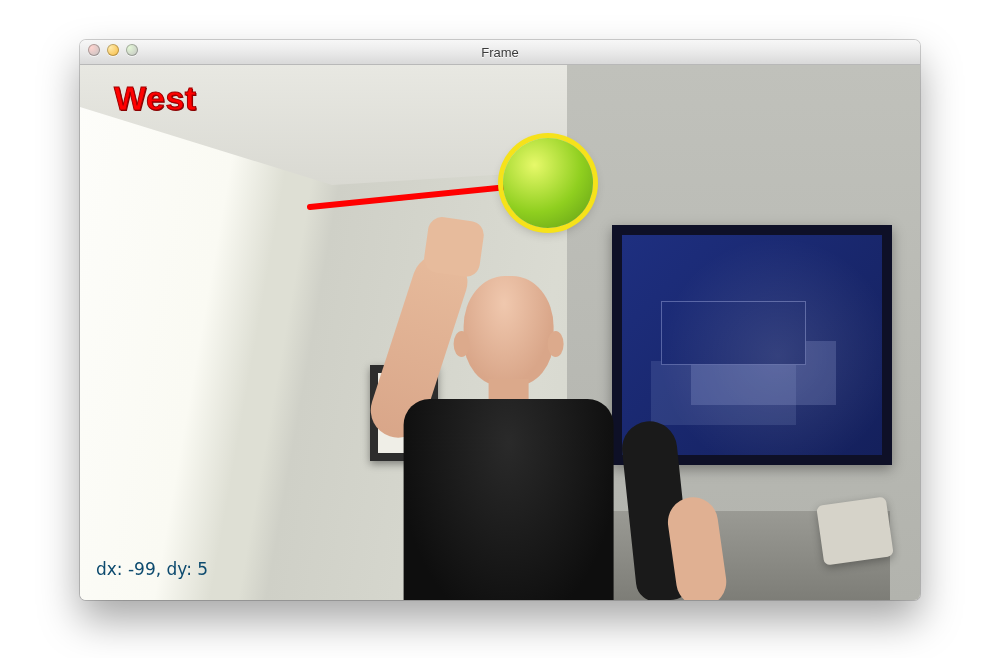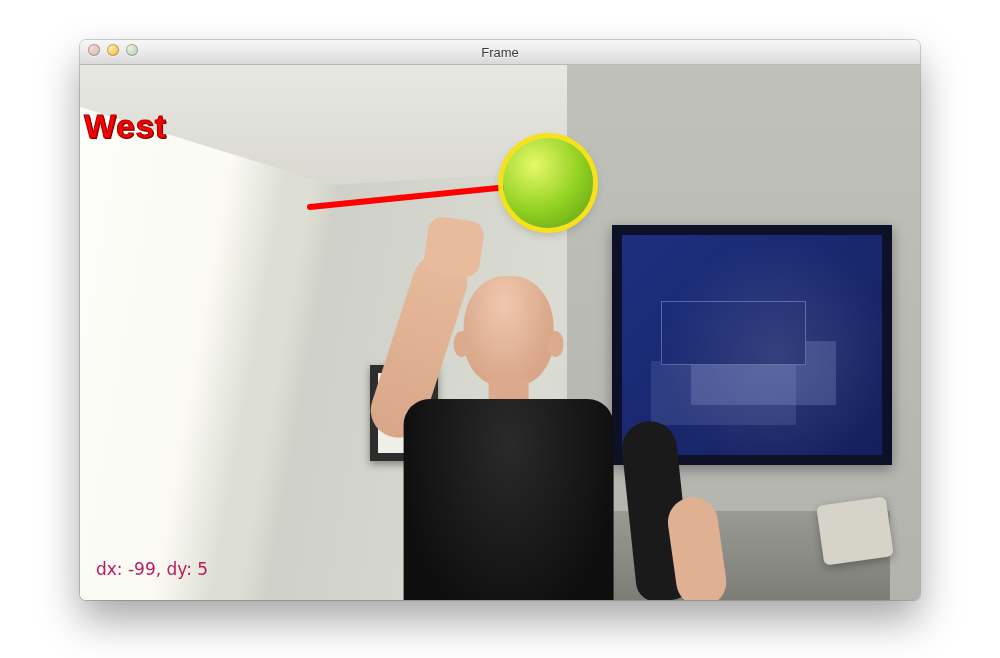--- a/index.html
+++ b/index.html
@@ -303,21 +303,21 @@
     -webkit-text-stroke: 1px #a00000;
     text-shadow: 1px 1px 0 #7a0000;
     letter-spacing: 0.5px;
     user-select: none;
   }
 
   .hud-delta {
     position: absolute;
     font-family: "DejaVu Sans", "Helvetica", Arial, sans-serif;
     font-size: 17px;
-    color: #be185d;
+    color: #0c4a6e;
     user-select: none;
   }
 </style>
 </head>
 <body>
 
 <div class="stage">
 
   <div class="macwindow">
 
@@ -353,19 +353,19 @@
       </div>
 
       <svg class="trail" width="840" height="536">
         <line x1="230" y1="142" x2="468" y2="118" stroke="#ff0000" stroke-width="6" stroke-linecap="round"></line>
         <line x1="230" y1="142" x2="340" y2="132" stroke="#ff0000" stroke-width="3" stroke-linecap="round" opacity="0.85"></line>
         <circle cx="468" cy="118" r="8" fill="#ff0000"></circle>
       </svg>
 
       <div class="ball" style="left:423px; top:73px;"></div>
 
-      <div class="hud-direction" style="left:4px; top:14px;margin-top:28px;">West</div>
+      <div class="hud-direction" style="left:34px; top:14px;">West</div>
 
       <div class="hud-delta" style="left:16px; bottom:22px;">dx: -99, dy: 5</div>
 
     </div>
   </div>
 </div>
 
 </body></html>

